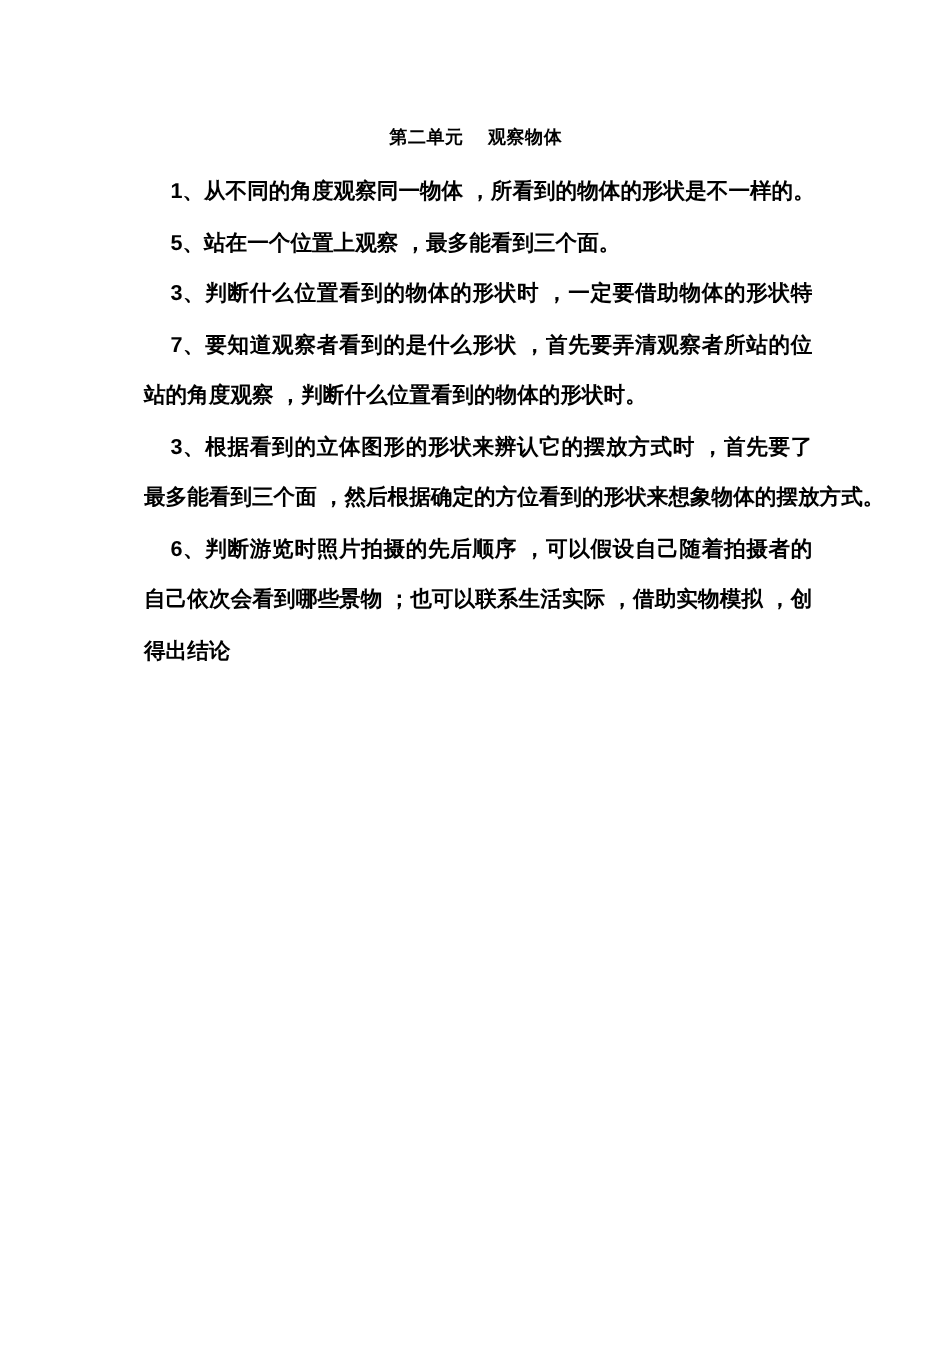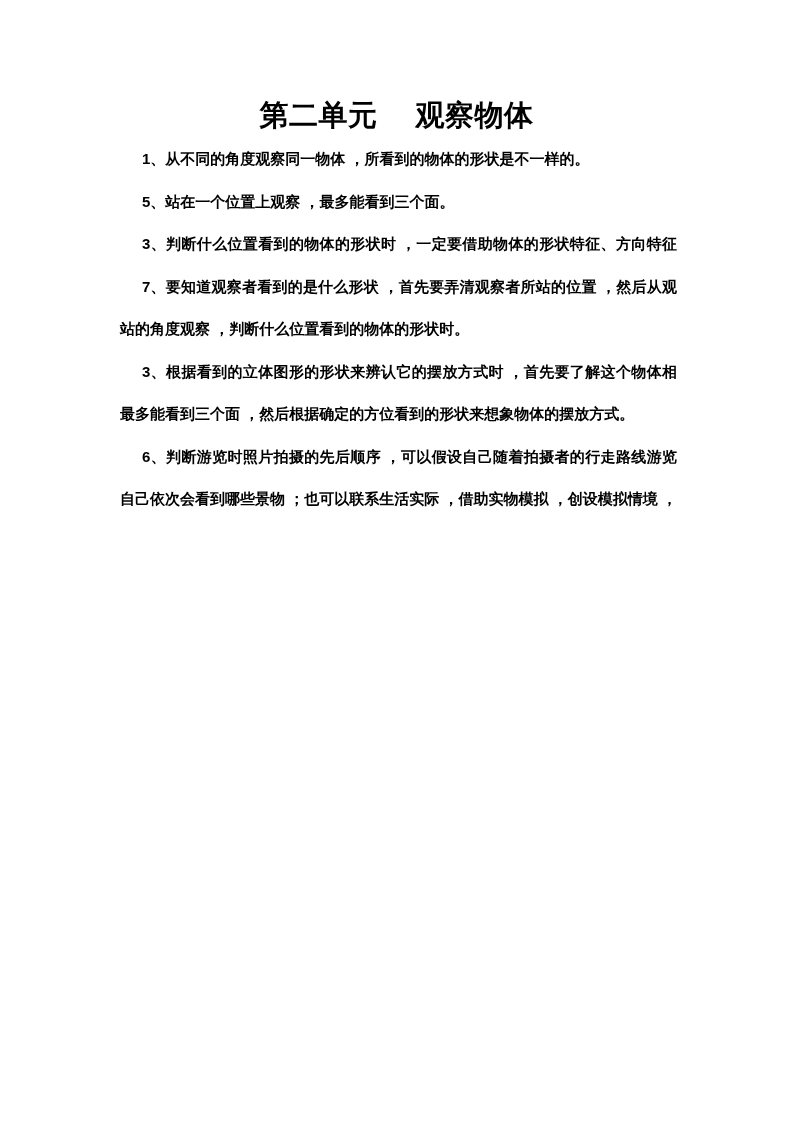--- a/index.html
+++ b/index.html
@@ -14,30 +14,30 @@
     background: #ffffff;
     color: #000000;
     font-family: "Liberation Sans", "DejaVu Sans", sans-serif;
     font-weight: bold;
     overflow: hidden;
   }
   .doc-title {
     padding-top: 99px;
     margin: 0;
     text-align: center;
-    font-size: 29px;
+    font-size: 15px;
     line-height: 32px;
     letter-spacing: 0.5px;
     white-space: pre;
   }
   .doc-body {
     margin-top: 7px;
     margin-left: 120px;
     width: 557px;
-    font-size: 15px;
+    font-size: 18px;
   }
   .line {
     height: 42.5px;
     line-height: 42.5px;
     white-space: nowrap;
     text-align: left;
   }
   .line.fill {
     white-space: normal;
     text-align: justify;
@@ -56,14 +56,15 @@
   <div class="doc-body">
       <div class="line indent">1、从不同的角度观察同一物体 ，所看到的物体的形状是不一样的。</div>
       <div class="line indent">5、站在一个位置上观察 ，最多能看到三个面。</div>
       <div class="line indent fill">3、判断什么位置看到的物体的形状时 ，一定要借助物体的形状特征、方向特征等来帮</div>
       <div class="line indent fill">7、要知道观察者看到的是什么形状 ，首先要弄清观察者所站的位置 ，然后从观察者所</div>
       <div class="line">站的角度观察 ，判断什么位置看到的物体的形状时。</div>
       <div class="line indent fill">3、根据看到的立体图形的形状来辨认它的摆放方式时 ，首先要了解这个物体相邻面以</div>
       <div class="line">最多能看到三个面 ，然后根据确定的方位看到的形状来想象物体的摆放方式。</div>
       <div class="line indent fill">6、判断游览时照片拍摄的先后顺序 ，可以假设自己随着拍摄者的行走路线游览 ，想象</div>
       <div class="line fill">自己依次会看到哪些景物 ；也可以联系生活实际 ，借助实物模拟 ，创设模拟情境 ，亲身观察 ，</div>
+      <div class="line">得出结论</div>
     </div>
 </div>
 
 </body></html>

